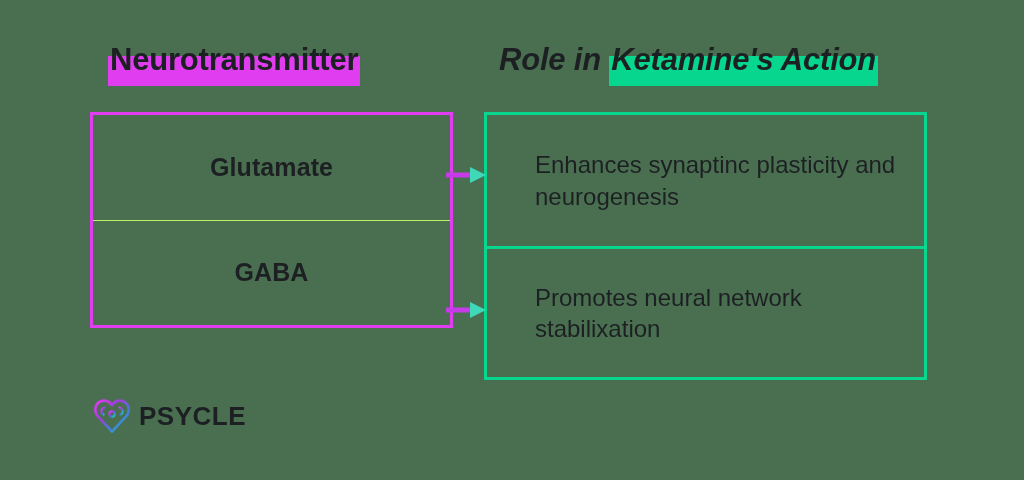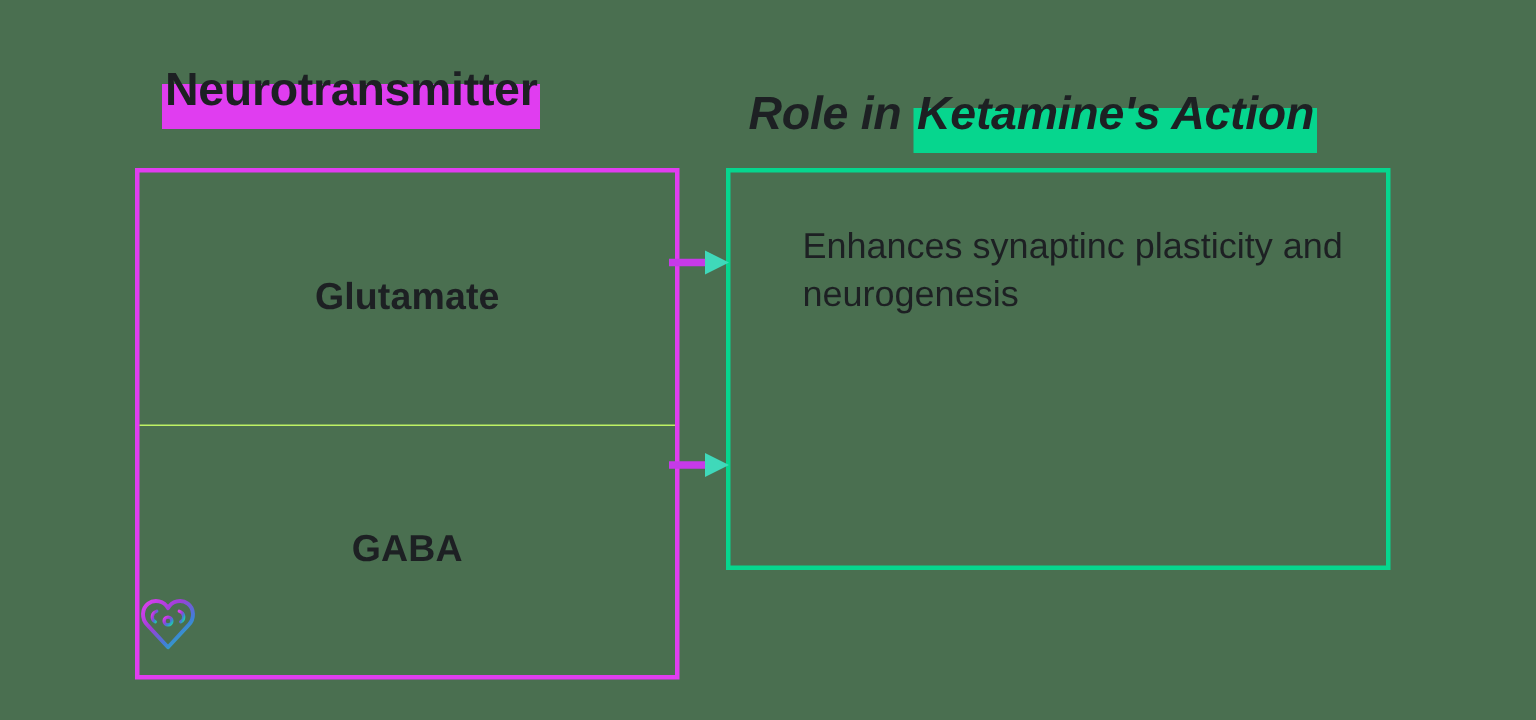--- a/index.html
+++ b/index.html
@@ -62,40 +62,40 @@
   #header-left {
     left: 76px;
     top: 0;
   }
   #header-left .hl::before {
     background: #e03df0;
   }
 
   #header-right {
     left: 467px;
-    top: 16px;
+    top: 0;
     font-style: italic;
   }
   #header-right .hl::before {
     background: #06d68e;
   }
 
   
   .table {
     position: absolute;
     box-sizing: border-box;
     border-style: solid;
     border-width: 3px;
   }
 
   #table-left {
     left: 58px;
     top: 112px;
     width: 363px;
-    height: 341px;
+    height: 216px;
     border-color: #e03df0;
   }
 
   #table-right {
     left: 452px;
     top: 112px;
     width: 443px;
     height: 268px;
     border-color: #06d68e;
   }
@@ -193,20 +193,23 @@
     </div>
 
   </div>
 
   <div class="table" id="table-right">
 
     <div class="cell">
       <div class="cell-right-text">Enhances synaptinc plasticity and neurogenesis</div>
     </div>
 
+    <div class="cell divider-green">
+      <div class="cell-right-text">Promotes neural network stabilixation</div>
+    </div>
 
   </div>
 
   <svg class="arrow" id="arrow-1" viewBox="0 0 46 20">
     <rect x="0" y="7.5" width="26" height="5" fill="#c63ae8"></rect>
     <polygon points="24,2 24,18 40,10" fill="#3fd9ba"></polygon>
   </svg>
 
   <svg class="arrow" id="arrow-2" viewBox="0 0 46 20">
     <rect x="0" y="7.5" width="26" height="5" fill="#c63ae8"></rect>
@@ -226,16 +229,17 @@
       </defs>
       <path d="M20 7.5 C17.5 2.5 11 1.2 6.8 4.4 C2.4 7.7 2.2 14.5 6.2 18.6
                L20 33.5 L33.8 18.6 C37.8 14.5 37.6 7.7 33.2 4.4
                C29 1.2 22.5 2.5 20 7.5 Z" fill="none" stroke="url(#psycle-grad)" stroke-width="2.6" stroke-linejoin="round"></path>
       <path d="M20 8.5 L20 26" fill="none" stroke="url(#psycle-grad)" stroke-width="2.2" stroke-linecap="round"></path>
       <path d="M12.5 9.5 C9 10.5 8.5 15 11.5 16.5" fill="none" stroke="url(#psycle-grad)" stroke-width="2.2" stroke-linecap="round"></path>
       <path d="M27.5 9.5 C31 10.5 31.5 15 28.5 16.5" fill="none" stroke="url(#psycle-grad)" stroke-width="2.2" stroke-linecap="round"></path>
       <circle cx="20" cy="16" r="2.6" fill="none" stroke="url(#psycle-grad)" stroke-width="2.2"></circle>
     </svg>
 
+    <span id="logo-text">PSYCLE</span>
 
   </div>
 
 </div>
 
 </body></html>

